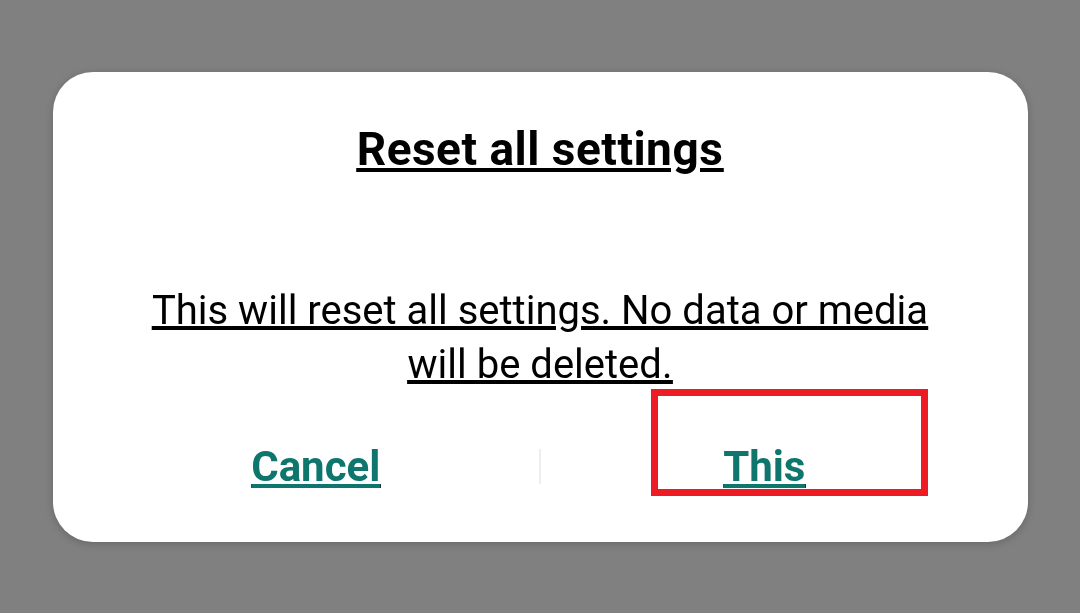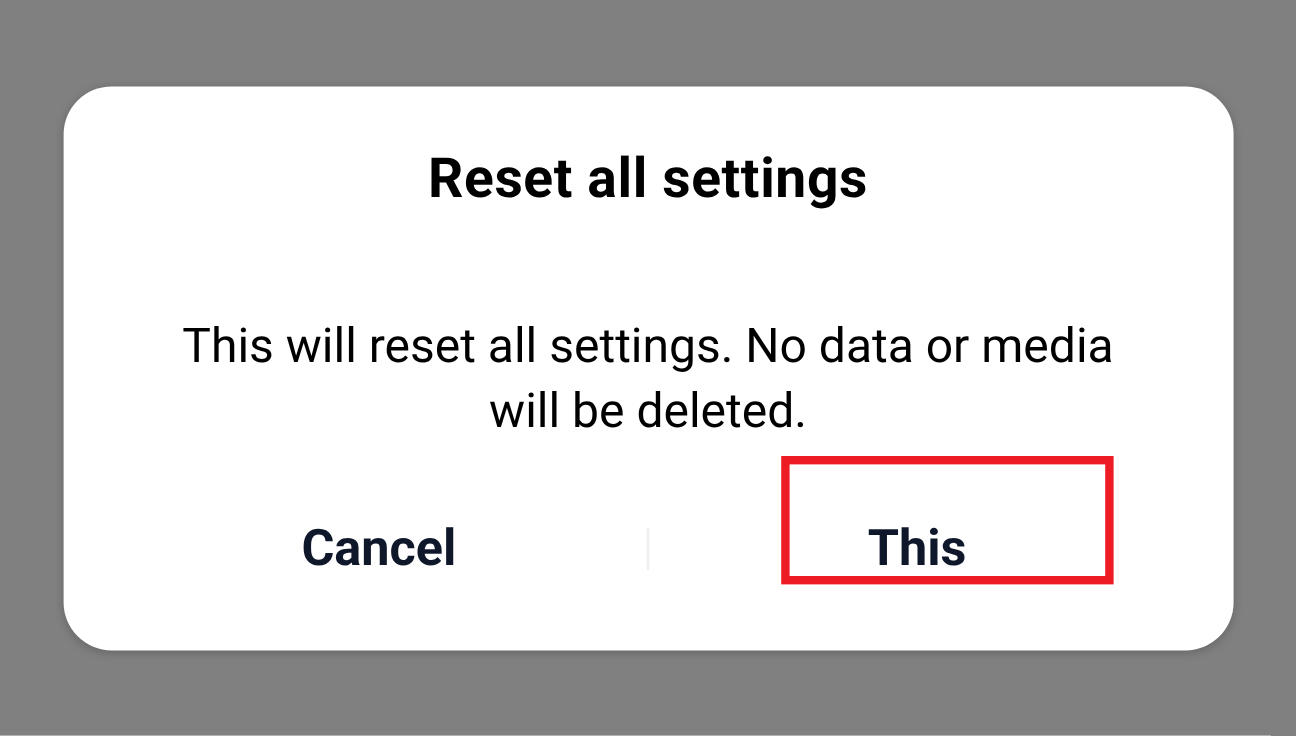--- a/index.html
+++ b/index.html
@@ -1,18 +1,19 @@
 <!DOCTYPE html>
 <html><head>
   <meta charset="utf-8">
   <style>
     * {
       margin: 0;
       padding: 0;
       box-sizing: border-box;
+      text-decoration: underline;
     }
     body {
       width: 1080px;
       height: 613px;
       background-color: #808080;
       font-family: -apple-system, BlinkMacSystemFont, 'Segoe UI', Roboto, Arial, sans-serif;
       display: flex;
       align-items: center;
       justify-content: center;
       overflow: hidden;
@@ -33,21 +34,21 @@
       color: #000000;
       text-align: center;
       letter-spacing: 0.5px;
     }
     .dialog-message {
       font-size: 40px;
       font-weight: 400;
       color: #000000;
       text-align: center;
       line-height: 1.35;
-      margin-top: 86px;
+      margin-top: 108px;
       padding: 0 30px;
     }
     .dialog-buttons {
       display: flex;
       margin-top: auto;
       padding-top: 30px;
       position: relative;
     }
     .button-wrapper {
       flex: 1;
@@ -57,21 +58,21 @@
     }
     .divider {
       width: 2px;
       height: 35px;
       background-color: #eeeeee;
       align-self: center;
     }
     .dialog-button {
       font-size: 42px;
       font-weight: 700;
-      color: #0f172a;
+      color: #0f766e;
       background: none;
       border: none;
       cursor: pointer;
       padding: 20px 50px;
       font-family: inherit;
     }
     .highlight-box {
       position: absolute;
       border: 7px solid #ed1c24;
       right: 60px;

